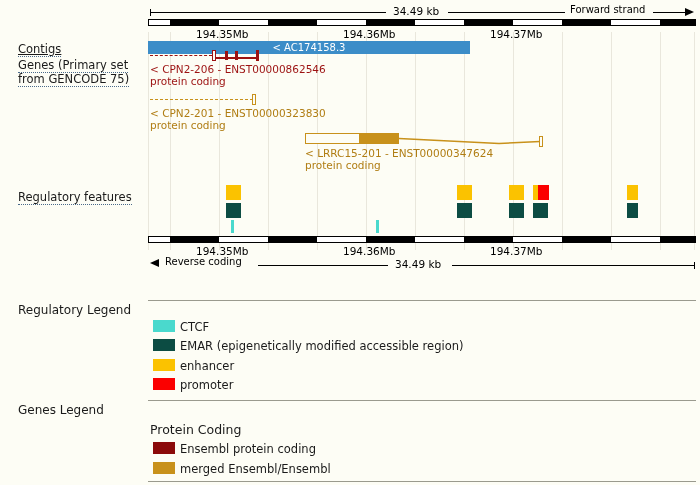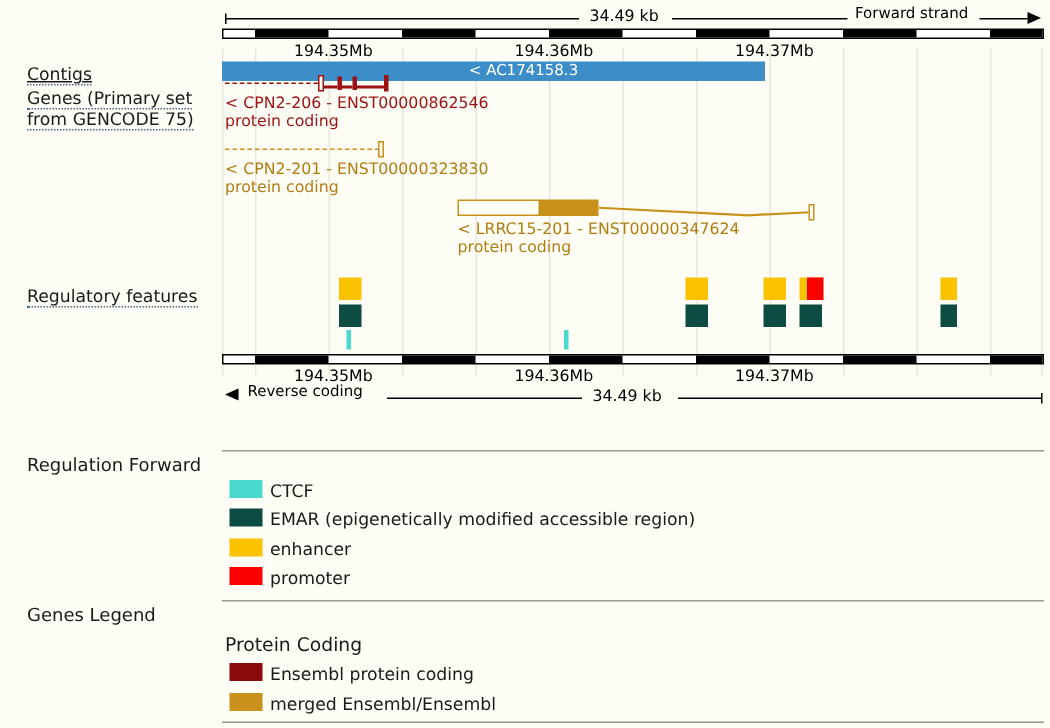--- a/index.html
+++ b/index.html
@@ -42,21 +42,21 @@
   }
 
   
   .ruler{position:absolute;height:7px;background:#fff;border:1px solid #000;box-sizing:border-box;}
   .ruler i{position:absolute;top:0;height:5px;background:#000;display:block;}
 
   .tickname{position:absolute;font-size:10.5px;color:#000;white-space:nowrap;}
 
   
   .contig{position:absolute;height:13px;color:#fff;font-size:10px;
-          text-align:center;line-height:13px;white-space:nowrap;overflow:hidden;padding-left:40px;}
+          text-align:center;line-height:13px;white-space:nowrap;overflow:hidden;}
 
   
   .gline-dash{position:absolute;height:0;border-top:1.6px dashed;}
   .gline-solid{position:absolute;height:1.6px;}
   .gexon{position:absolute;box-sizing:border-box;}
   .gname{position:absolute;font-size:10.5px;white-space:nowrap;line-height:12px;}
 
   
   .regblk{position:absolute;}
 
@@ -175,21 +175,21 @@
   <div class="tickname" style="left:342px;top:245px;">194.37Mb</div>
 </div>
 
 <div class="arrow-l abs" style="left:150px;top:259px;"></div>
 <div class="strand-label" style="left:163px;top:256px;">Reverse coding</div>
 <div class="sb-line abs" style="left:258px;top:265px;width:130px;"></div>
 <div class="kb-label abs" style="left:392px;top:258px;">34.49 kb</div>
 <div class="sb-line abs" style="left:452px;top:265px;width:242px;"></div>
 <div class="sb-tick abs" style="left:694px;top:262px;"></div>
 
-<div class="leghdr" style="left:18px;top:303px;">Regulation Forward</div>
+<div class="leghdr" style="left:18px;top:303px;">Regulatory Legend</div>
 <div class="leg-rule" style="top:300px;"></div>
 
 <div class="swatch" style="left:153px;top:320px;background:#4ad9cd;"></div>
 <div class="legtxt" style="left:180px;top:320px;">CTCF</div>
 
 <div class="swatch" style="left:153px;top:339px;background:#0c4c43;"></div>
 <div class="legtxt" style="left:180px;top:339px;">EMAR (epigenetically modified accessible region)</div>
 
 <div class="swatch" style="left:153px;top:359px;background:#fbc200;"></div>
 <div class="legtxt" style="left:180px;top:359px;">enhancer</div>

